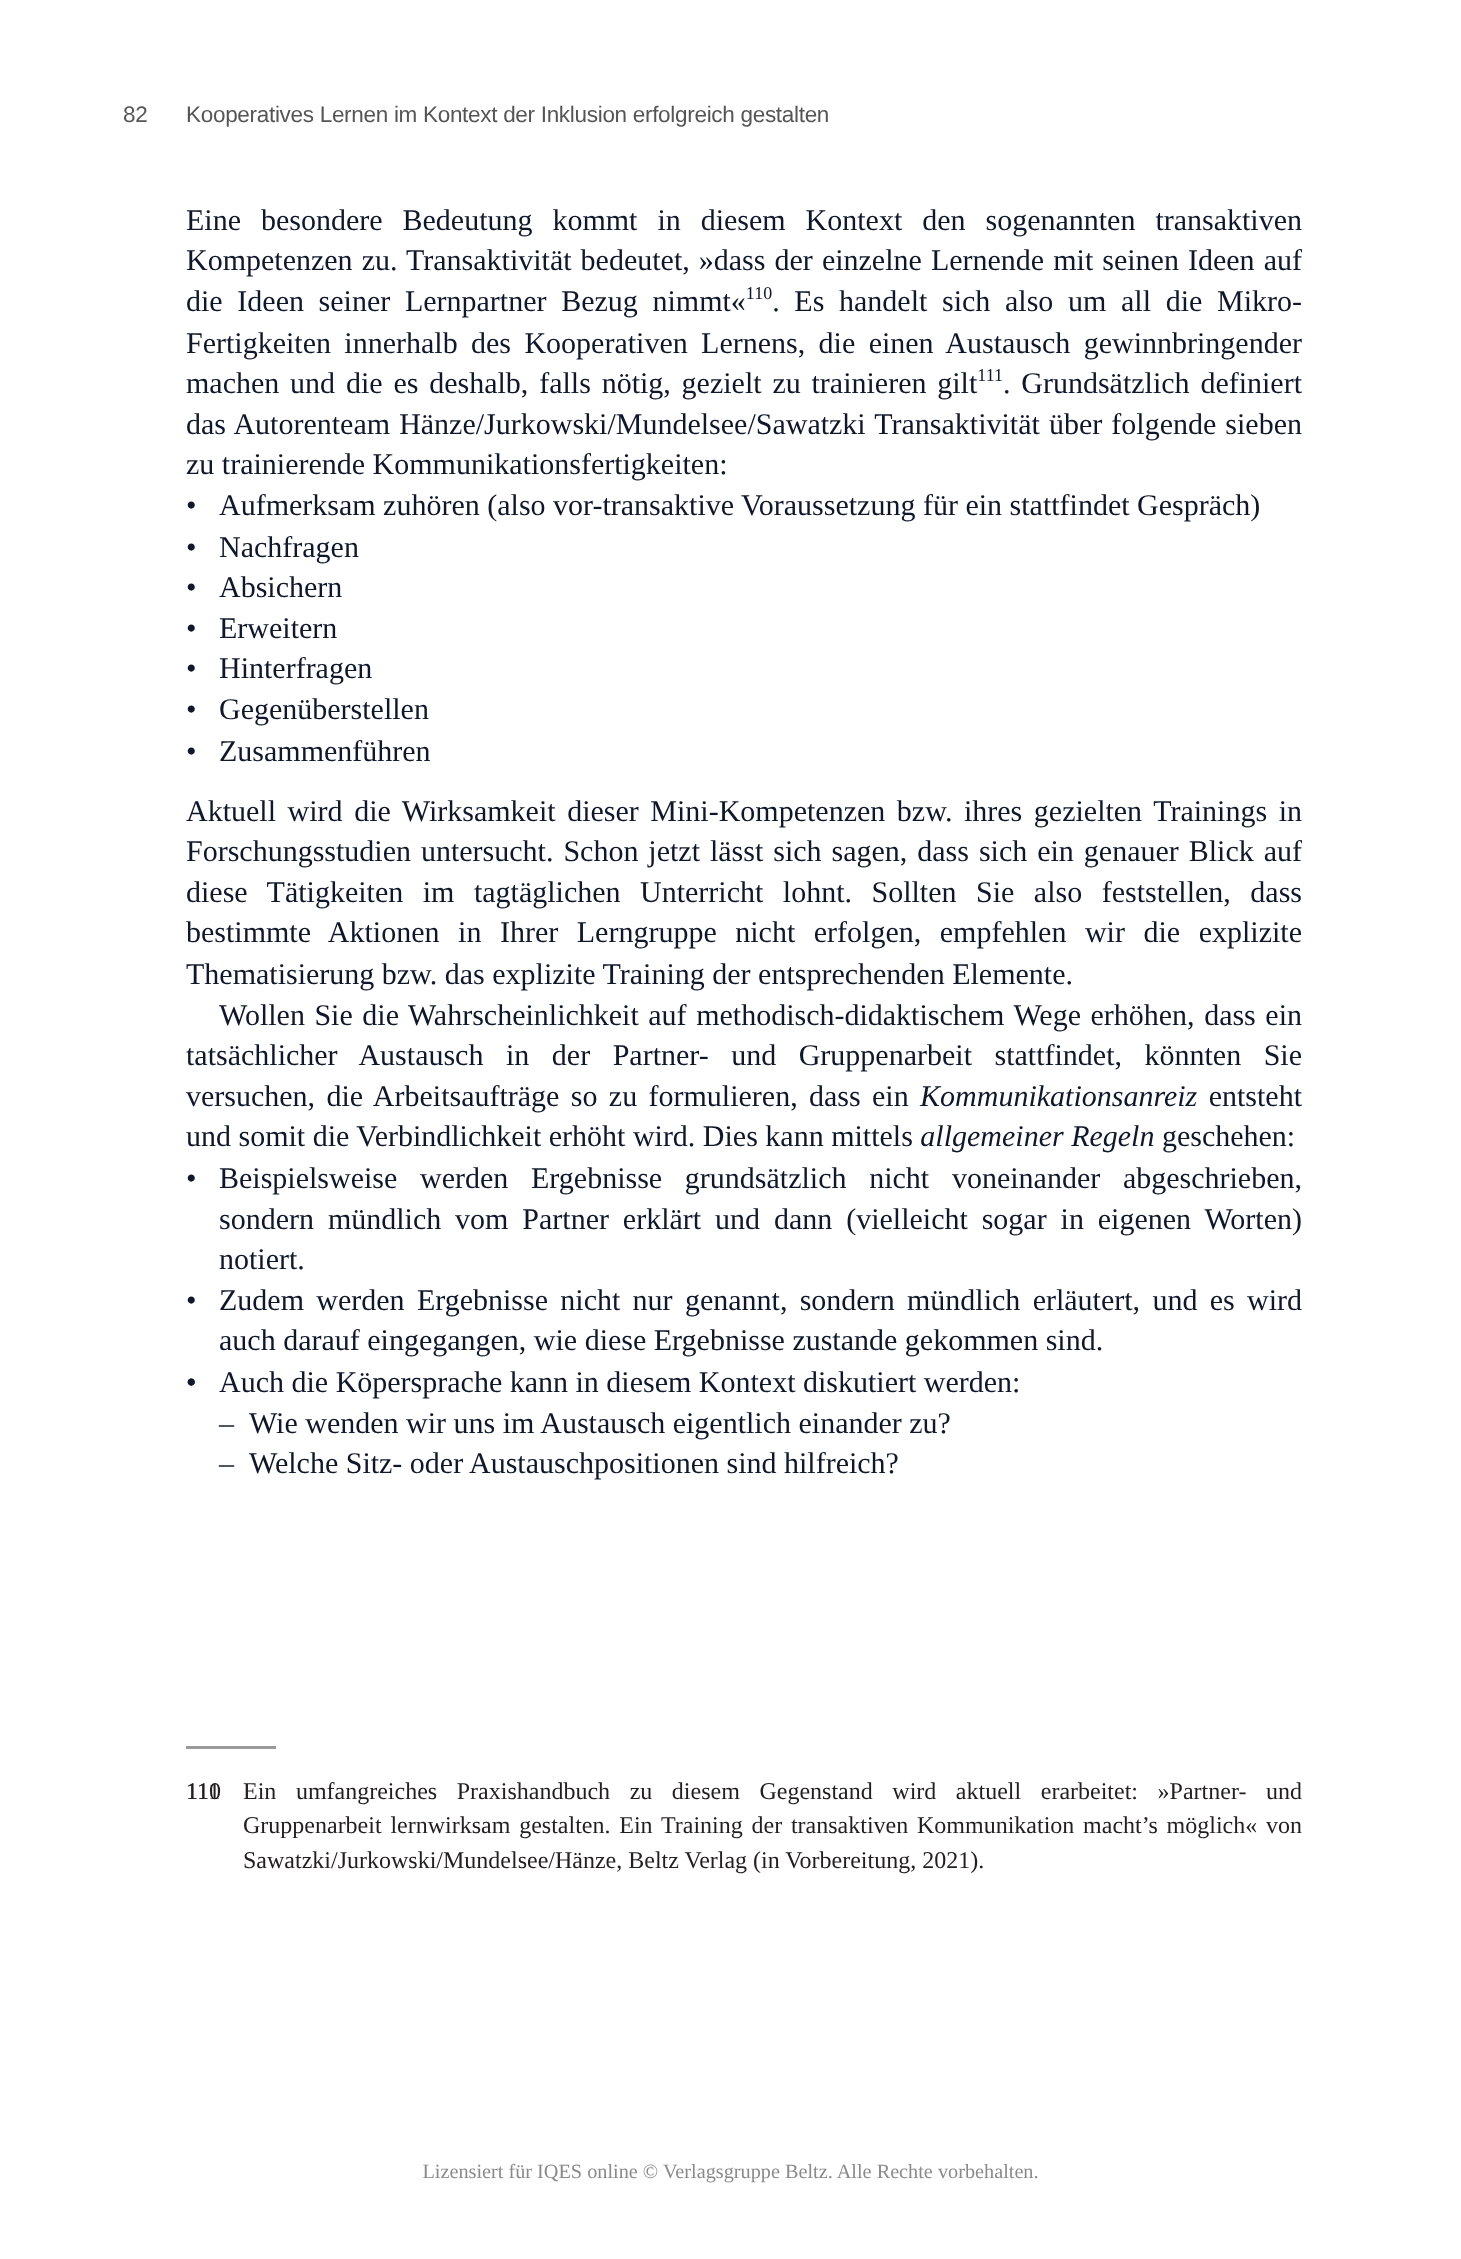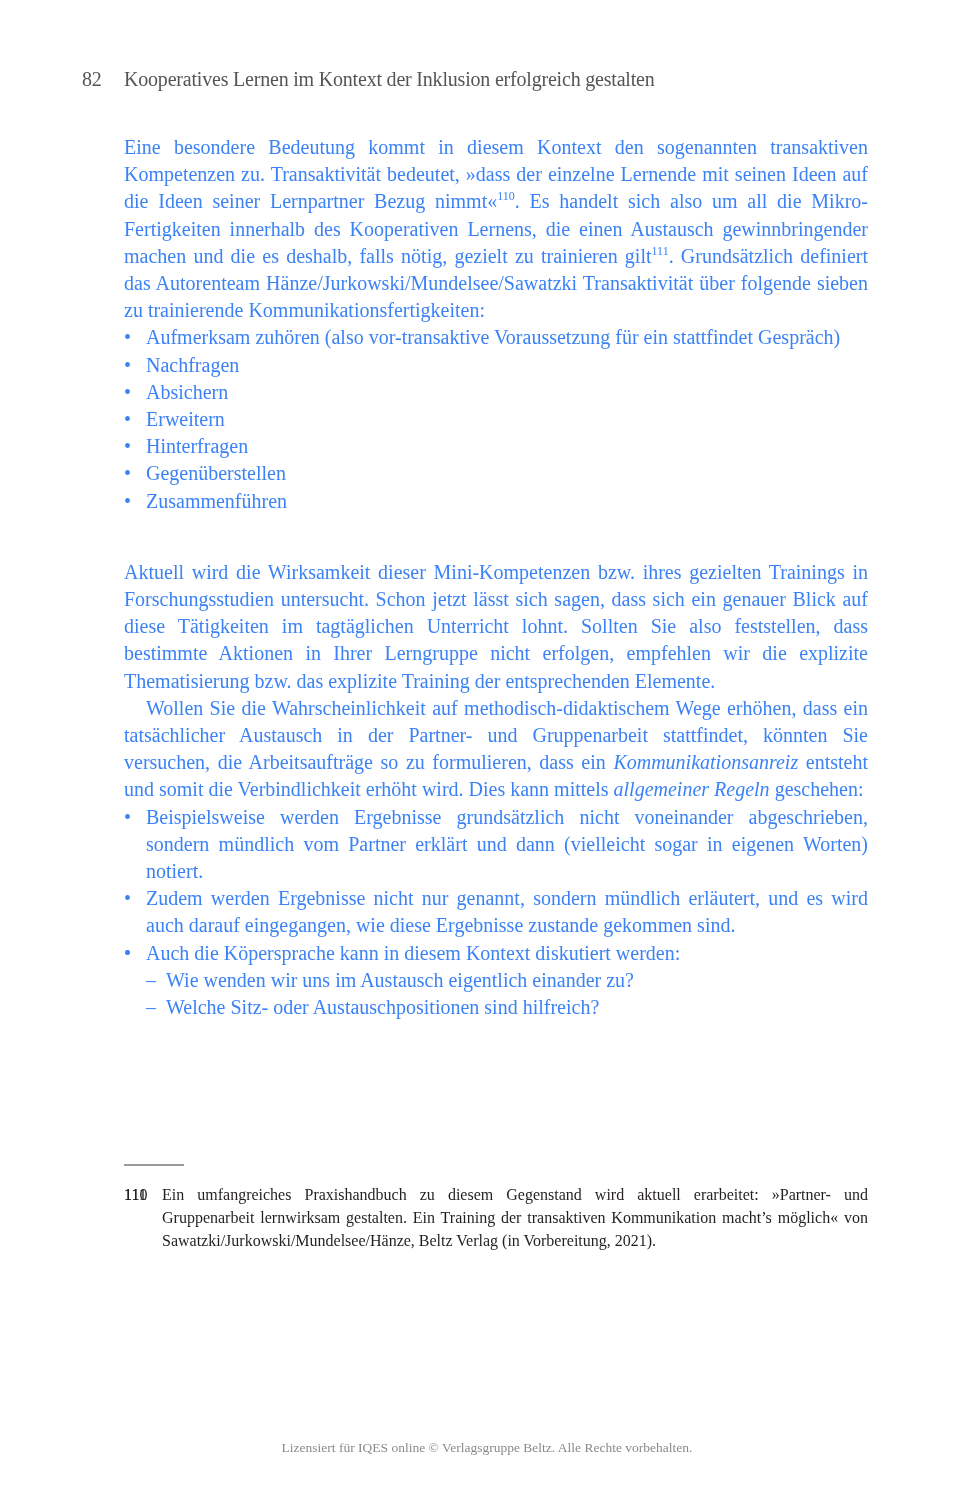--- a/index.html
+++ b/index.html
@@ -11,49 +11,49 @@
       width: 974px;
       height: 1506px;
       position: relative;
       overflow: hidden;
       color: #231f20;
     }
     .running-head {
       position: absolute;
       top: 68px;
       left: 82px;
-      font-family: Liberation Serif, serif;
-      font-size: 20px;
+      font-family: Liberation Sans, sans-serif;
+      font-size: 15px;
       color: #555555;
       white-space: nowrap;
       letter-spacing: -0.2px;
     }
     .running-head .page-num {
       display: inline-block;
       width: 42px;
     }
     .content {
       position: absolute;
       top: 134px;
       left: 124px;
       width: 744px;
       font-family: "Liberation Serif", serif;
       font-size: 20px;
       line-height: 27.2px;
       text-align: justify;
-      color: #3b82f6;
+      color: #0f172a;
     }
     .content p {
       margin: 0;
     }
     .content p.indent {
       text-indent: 22px;
     }
     .content p.gap-before {
-      margin-top: 44px;
+      margin-top: 13px;
     }
     ul.bullets {
       list-style: none;
       margin: 0;
       padding: 0;
     }
     ul.bullets li {
       position: relative;
       padding-left: 22px;
     }

